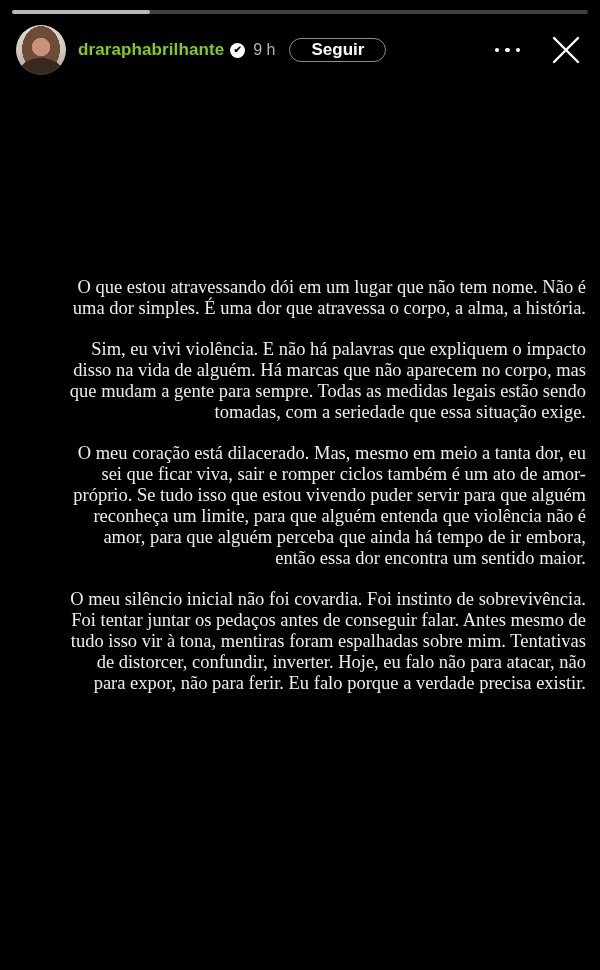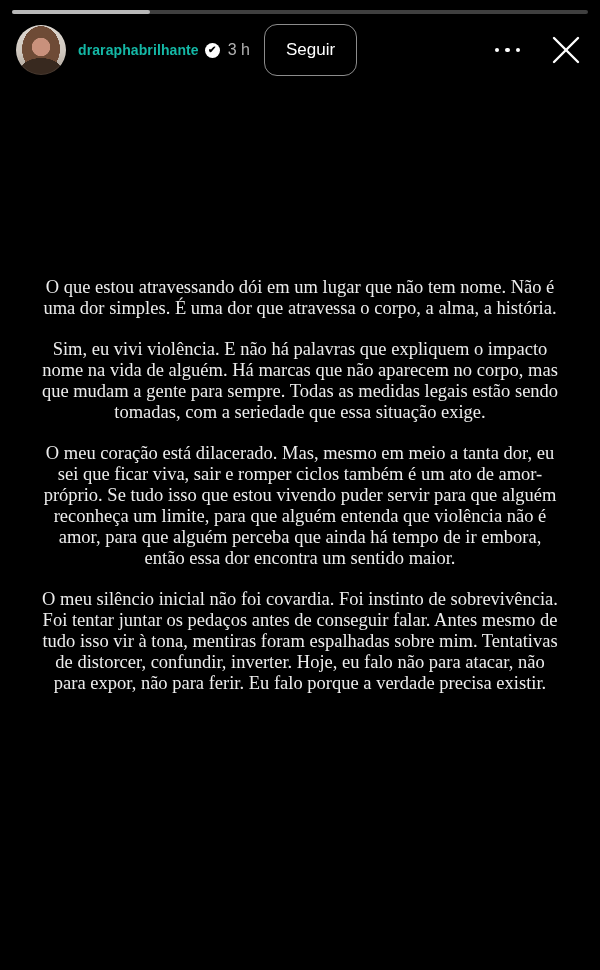--- a/index.html
+++ b/index.html
@@ -39,42 +39,42 @@
     width:50px;height:50px;border-radius:50%;overflow:hidden;flex:0 0 auto;
     background:
       radial-gradient(circle at 50% 44%, #c9917c 0 24%, rgba(0,0,0,0) 25%),
       radial-gradient(ellipse 42% 26% at 50% 92%, #38291f 0 99%, rgba(0,0,0,0) 100%),
       radial-gradient(ellipse 38% 46% at 50% 48%, #6e4b36 0 99%, rgba(0,0,0,0) 100%),
       linear-gradient(180deg,#ddd7d0 0%,#cfc7be 55%,#a89d92 100%);
     box-shadow:0 0 0 1px rgba(255,255,255,0.08) inset;
   }
   .username{
     margin-left:12px;
-    color:#14b8a6;font-size:14px;font-weight:700;letter-spacing:.1px;
+    color:#84cc16;font-size:17px;font-weight:700;letter-spacing:.1px;
     white-space:nowrap;
   }
   .verified{
     margin-left:6px;flex:0 0 auto;
     width:15px;height:15px;border-radius:50%;
     background:#ffffff;
     display:flex;align-items:center;justify-content:center;
     color:#000;font-size:10px;font-weight:700;line-height:1;
   }
   .timestamp{
     margin-left:8px;
     color:var(--muted);font-size:16px;font-weight:400;white-space:nowrap;
   }
   .follow-btn{
     margin-left:14px;
     background:transparent;
     border:1px solid rgba(255,255,255,0.55);
     border-radius:13px;
-    color:#ffffff;font-size:17px;font-weight:400;
+    color:#ffffff;font-size:17px;font-weight:700;
     font-family:"Liberation Sans", sans-serif;
-    height:52px;padding:0 21px;
+    height:24px;padding:0 21px;
     cursor:pointer;white-space:nowrap;
   }
   .right-group{
     margin-left:auto;display:flex;align-items:center;gap:26px;
   }
   .ellipsis{
     display:flex;gap:6px;align-items:center;cursor:pointer;padding:6px 2px;
   }
   .ellipsis i{
     width:4.5px;height:4.5px;border-radius:50%;background:#fff;display:block;
@@ -88,57 +88,58 @@
     position:absolute;top:277px;left:0;right:0;
     padding:0 14px;
     text-align:center;
     color:var(--text);
     font-family:"Liberation Serif", serif;
     font-size:18.5px;line-height:21px;
   }
   .story-text p{
     white-space:pre-line;
     margin-bottom:20px;
+    text-align:right;
   }
 </style>
 </head>
 <body>
 
 <div class="story">
 
   <div class="progress-track">
     <div class="progress-fill" style="width: 24%;"></div>
   </div>
 
   <div class="header">
     <div class="avatar"></div>
     <span class="username">draraphabrilhante</span>
     <span class="verified">✔</span>
-    <span class="timestamp">3 h</span>
+    <span class="timestamp">9 h</span>
     <button class="follow-btn">Seguir</button>
     <div class="right-group">
       <span class="ellipsis">
           <i></i>
           <i></i>
           <i></i>
         </span>
       <button class="close-btn">
         <svg width="34" height="34" viewBox="0 0 34 34">
           <line x1="5" y1="5" x2="29" y2="29" stroke="#ffffff" stroke-width="2.4" stroke-linecap="round"></line>
           <line x1="29" y1="5" x2="5" y2="29" stroke="#ffffff" stroke-width="2.4" stroke-linecap="round"></line>
         </svg>
       </button>
     </div>
   </div>
 
   <div class="story-text">
     <p>O que estou atravessando dói em um lugar que não tem nome. Não é
 uma dor simples. É uma dor que atravessa o corpo, a alma, a história.</p>
     <p>Sim, eu vivi violência. E não há palavras que expliquem o impacto
-nome na vida de alguém. Há marcas que não aparecem no corpo, mas
+disso na vida de alguém. Há marcas que não aparecem no corpo, mas
 que mudam a gente para sempre. Todas as medidas legais estão sendo
 tomadas, com a seriedade que essa situação exige.</p>
     <p>O meu coração está dilacerado. Mas, mesmo em meio a tanta dor, eu
 sei que ficar viva, sair e romper ciclos também é um ato de amor-
 próprio. Se tudo isso que estou vivendo puder servir para que alguém
 reconheça um limite, para que alguém entenda que violência não é
 amor, para que alguém perceba que ainda há tempo de ir embora,
 então essa dor encontra um sentido maior.</p>
     <p>O meu silêncio inicial não foi covardia. Foi instinto de sobrevivência.
 Foi tentar juntar os pedaços antes de conseguir falar. Antes mesmo de

